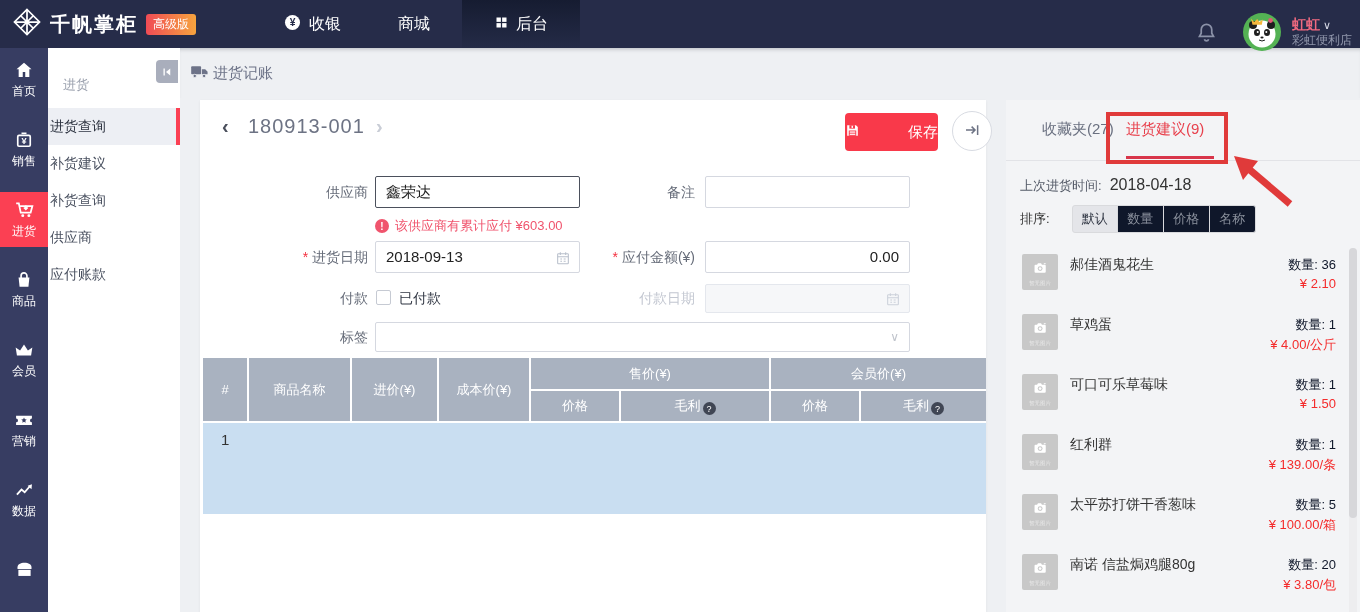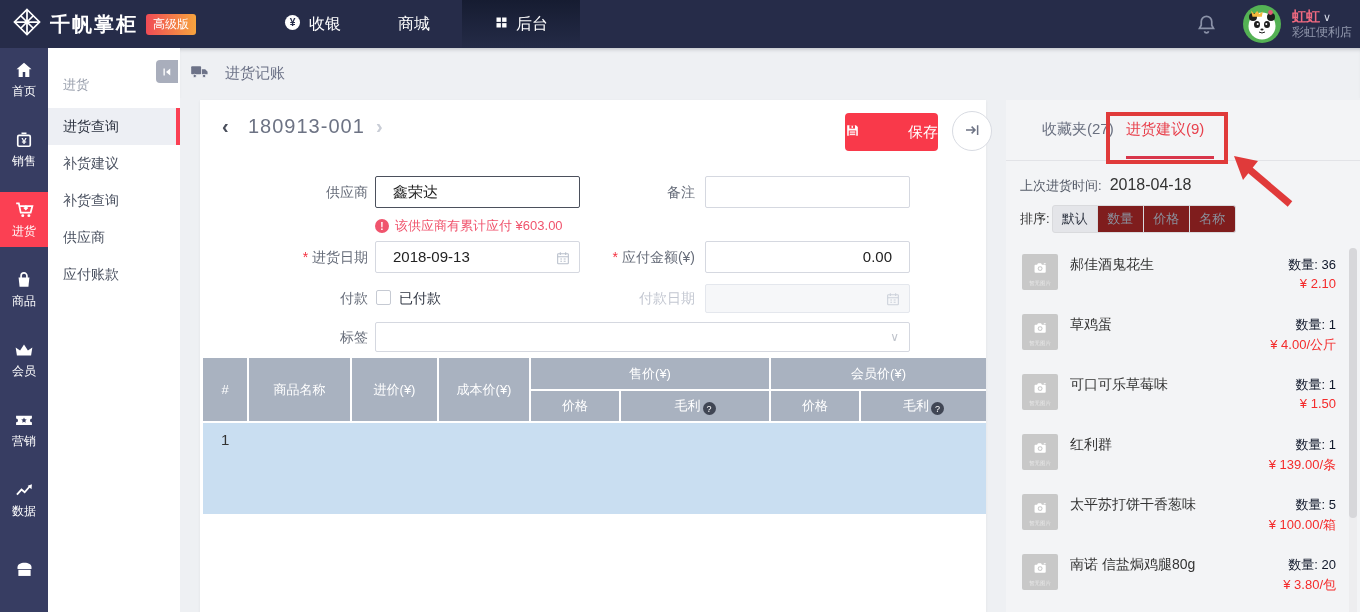--- a/index.html
+++ b/index.html
@@ -13,56 +13,56 @@
 
   
   .topbar{position:absolute;left:0;top:0;width:1360px;height:48px;background:var(--topbar);z-index:30;}
   .logo-wrap{position:absolute;left:12px;top:0;height:48px;display:flex;align-items:center;gap:8px;}
   .logo-text{color:#fff;font-size:20px;font-weight:bold;letter-spacing:2px;}
   .badge{background:linear-gradient(90deg,#f04b55,#f6a43e);color:#fff;font-size:12px;padding:2px 7px;border-radius:3px;}
   .topnav-item{position:absolute;top:0;height:48px;display:flex;align-items:center;gap:7px;color:#fff;font-size:16px;cursor:pointer;}
   .topnav-cashier{left:283px;}
   .topnav-mall{left:398px;}
   .topnav-admin{left:462px;width:118px;justify-content:center;background:linear-gradient(180deg,#161c31,#242b47);}
-  .top-right{position:absolute;right:8px;top:0;height:48px;display:flex;align-items:center;}
+  .top-right{position:absolute;right:8px;top:8px;height:48px;display:flex;align-items:center;}
   .bell{margin-right:24px;cursor:pointer;display:flex;}
   .avatar{width:40px;height:40px;border-radius:50%;overflow:visible;margin-right:10px;cursor:pointer;}
   .user-col{display:flex;flex-direction:column;line-height:1.25;}
   .user-name{color:#f06a80;font-size:14px;font-weight:bold;cursor:pointer;}
   .user-name .chev{font-weight:normal;color:#d8dce8;font-size:11px;margin-left:3px;}
   .user-shop{color:#9298ad;font-size:12px;}
 
   
   .sidebar{position:absolute;left:0;top:48px;width:48px;height:564px;background:var(--sidebar);z-index:25;display:flex;flex-direction:column;padding-top:4px;}
   .side-item{width:48px;height:62px;margin-bottom:15px;display:flex;flex-direction:column;align-items:center;justify-content:center;gap:3px;color:#fff;font-size:12px;cursor:pointer;}
   .side-item.active{background:#fb4053;}
   .side-item .ico{display:flex;height:20px;align-items:center;}
 
   
   .submenu{position:absolute;left:48px;top:48px;width:132px;height:564px;background:#fff;z-index:20;}
   .submenu-title{color:#9ba1ae;font-size:13px;padding:28px 0 14px 15px;}
-  .submenu-item{height:37px;line-height:37px;padding-left:15px;font-size:14px;color:#4a5160;cursor:pointer;position:relative;}
+  .submenu-item{height:37px;line-height:37px;padding-left:2px;font-size:14px;color:#4a5160;cursor:pointer;position:relative;}
   .submenu-item.active{background:#edeff4;border-right:4px solid #fb4053;color:#2d3340;}
   .collapse-handle{position:absolute;left:108px;top:12px;width:22px;height:23px;background:#a9aebc;border-radius:4px 0 0 4px;display:flex;align-items:center;justify-content:center;cursor:pointer;}
 
   
   .main{position:absolute;left:180px;top:48px;width:1180px;height:564px;background:var(--mainbg);}
-  .page-header{position:absolute;left:0;top:0;width:100%;height:50px;display:flex;align-items:center;gap:16px;padding-left:10px;color:#6d7388;font-size:15px;box-shadow:inset 0 4px 4px -3px rgba(20,25,45,.25);}
+  .page-header{position:absolute;left:0;top:0;width:100%;height:50px;display:flex;align-items:center;gap:4px;padding-left:10px;color:#6d7388;font-size:15px;box-shadow:inset 0 4px 4px -3px rgba(20,25,45,.25);}
 
   
   .card{position:absolute;left:20px;top:52px;width:786px;height:600px;background:#fff;box-shadow:0 1px 3px rgba(0,0,0,.06);}
   .bill-back{position:absolute;left:22px;top:15px;font-size:20px;color:#4a4f5c;font-weight:bold;cursor:pointer;}
   .bill-number{position:absolute;left:48px;top:15px;font-size:20px;color:#6d7384;letter-spacing:1px;}
   .bill-fwd{position:absolute;left:176px;top:15px;font-size:20px;color:#c9cdd6;font-weight:bold;cursor:pointer;}
   .save-btn{position:absolute;left:645px;top:13px;width:93px;height:38px;background:var(--accent);border:none;border-radius:4px;color:#fff;font-size:15px;display:flex;align-items:center;justify-content:space-between;gap:7px;cursor:pointer;font-family:inherit;}
   .circle-btn{position:absolute;left:752px;top:11px;width:40px;height:40px;border-radius:50%;border:1px solid #d8dbe2;background:#fff;display:flex;align-items:center;justify-content:center;cursor:pointer;}
 
   .flabel{position:absolute;height:32px;line-height:32px;font-size:14px;color:#666c79;text-align:right;}
   .req::before{content:"* ";color:#f4303f;}
-  .finput{position:absolute;height:32px;border:1px solid #d5d8e0;border-radius:2px;background:#fff;padding:0 17px;font-size:15px;color:#222;font-family:inherit;}
+  .finput{position:absolute;height:32px;border:1px solid #d5d8e0;border-radius:2px;background:#fff;padding:0 10px;font-size:15px;color:#222;font-family:inherit;}
   .lab-supplier{left:0;top:76px;width:168px;}
   .inp-supplier{left:175px;top:76px;width:205px;border:1px solid #4b505c;}
   .lab-remark{left:330px;top:76px;width:165px;}
   .inp-remark{left:505px;top:76px;width:205px;}
   .warning{position:absolute;left:175px;top:117px;display:flex;align-items:center;gap:6px;color:var(--warn);font-size:13px;}
   .warn-dot{width:14px;height:14px;border-radius:50%;background:var(--warn);color:#fff;font-size:10px;font-weight:bold;display:flex;align-items:center;justify-content:center;}
   .lab-date{left:0;top:141px;width:168px;}
   .inp-date{left:175px;top:141px;width:205px;line-height:30px;}
   .lab-amount{left:330px;top:141px;width:165px;}
   .inp-amount{left:505px;top:141px;width:205px;text-align:right;line-height:30px;}
@@ -87,22 +87,22 @@
   
   .panel{position:absolute;left:826px;top:52px;width:354px;height:560px;background:var(--panelbg);}
   .tab{position:absolute;top:20px;font-size:15px;cursor:pointer;}
   .tab-fav{left:36px;color:#6a7080;}
   .tab-suggest{left:120px;color:#e8414d;}
   .tab-underline{position:absolute;left:120px;top:56px;width:88px;height:3px;background:#d8354a;}
   .panel-divider{position:absolute;left:0;top:60px;width:100%;height:1px;background:#e2e3e7;}
   .lasttime{position:absolute;left:14px;top:76px;font-size:13px;color:#555b68;}
   .lasttime b{font-size:16px;color:#333;font-weight:normal;margin-left:8px;}
   .sortrow{position:absolute;left:14px;top:105px;display:flex;align-items:center;font-size:13px;color:#333;}
-  .sortgroup{display:flex;margin-left:2px;}
-  .sortbtn{min-width:46px;height:28px;line-height:26px;text-align:center;border:1px solid #d9dadd;border-left:none;background:#7f1d1d;color:#8a909c;font-size:13px;cursor:pointer;}
+  .sortgroup{display:flex;margin-left:22px;}
+  .sortbtn{min-width:46px;height:28px;line-height:26px;text-align:center;border:1px solid #d9dadd;border-left:none;background:#0f172a;color:#8a909c;font-size:13px;cursor:pointer;}
   .sortbtn:first-child{border-left:1px solid #d9dadd;border-radius:3px 0 0 3px;}
   .sortbtn:last-child{border-radius:0 3px 3px 0;}
   .sortbtn.active{background:#e4e5e9;color:#2f3542;}
   .plist{position:absolute;left:0;top:148px;width:340px;}
   .prow{position:relative;height:60px;cursor:pointer;}
   .pimg{position:absolute;left:16px;top:6px;width:36px;height:36px;background:#c8c8c8;border-radius:2px;display:flex;flex-direction:column;align-items:center;justify-content:center;}
   .pimg .noimg{font-size:6px;color:#e9e9e9;transform:scale(.9);line-height:1;}
   .pname{position:absolute;left:64px;top:8px;font-size:14px;color:#333;}
   .pqty{position:absolute;right:10px;top:8px;font-size:13px;color:#0f172a;}
   .pprice{position:absolute;right:10px;top:28px;font-size:13px;color:var(--price);}

